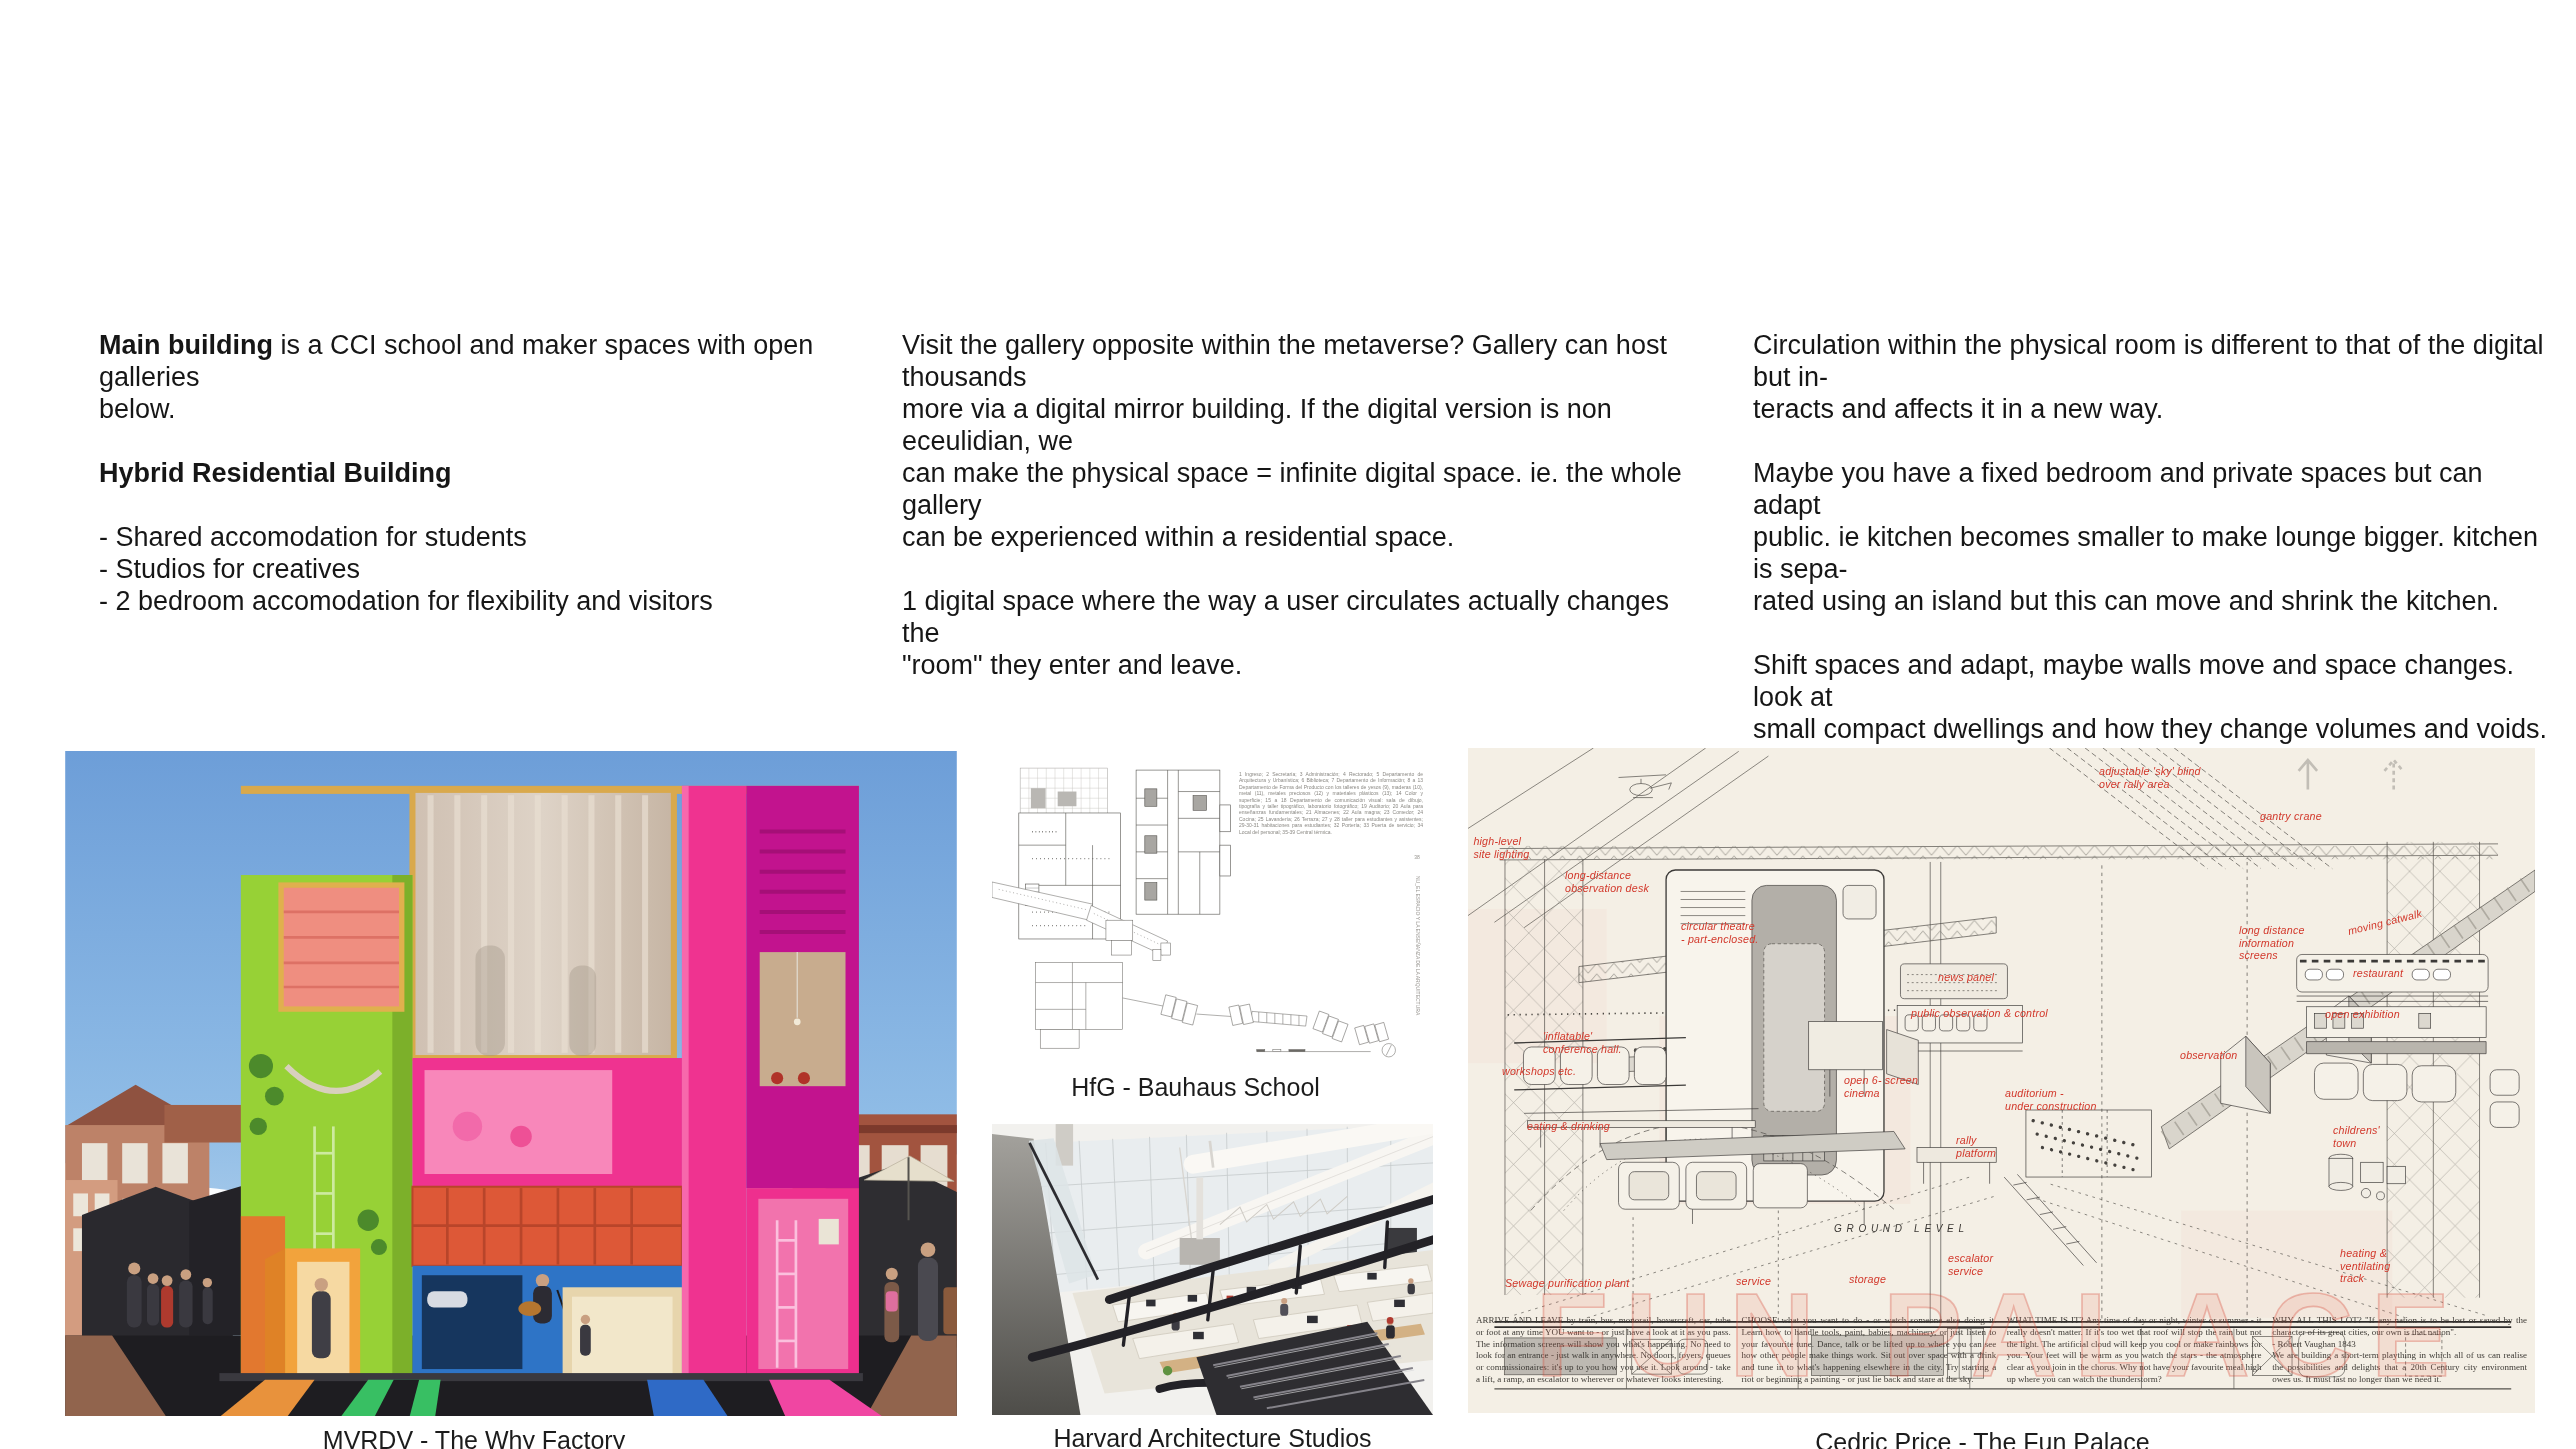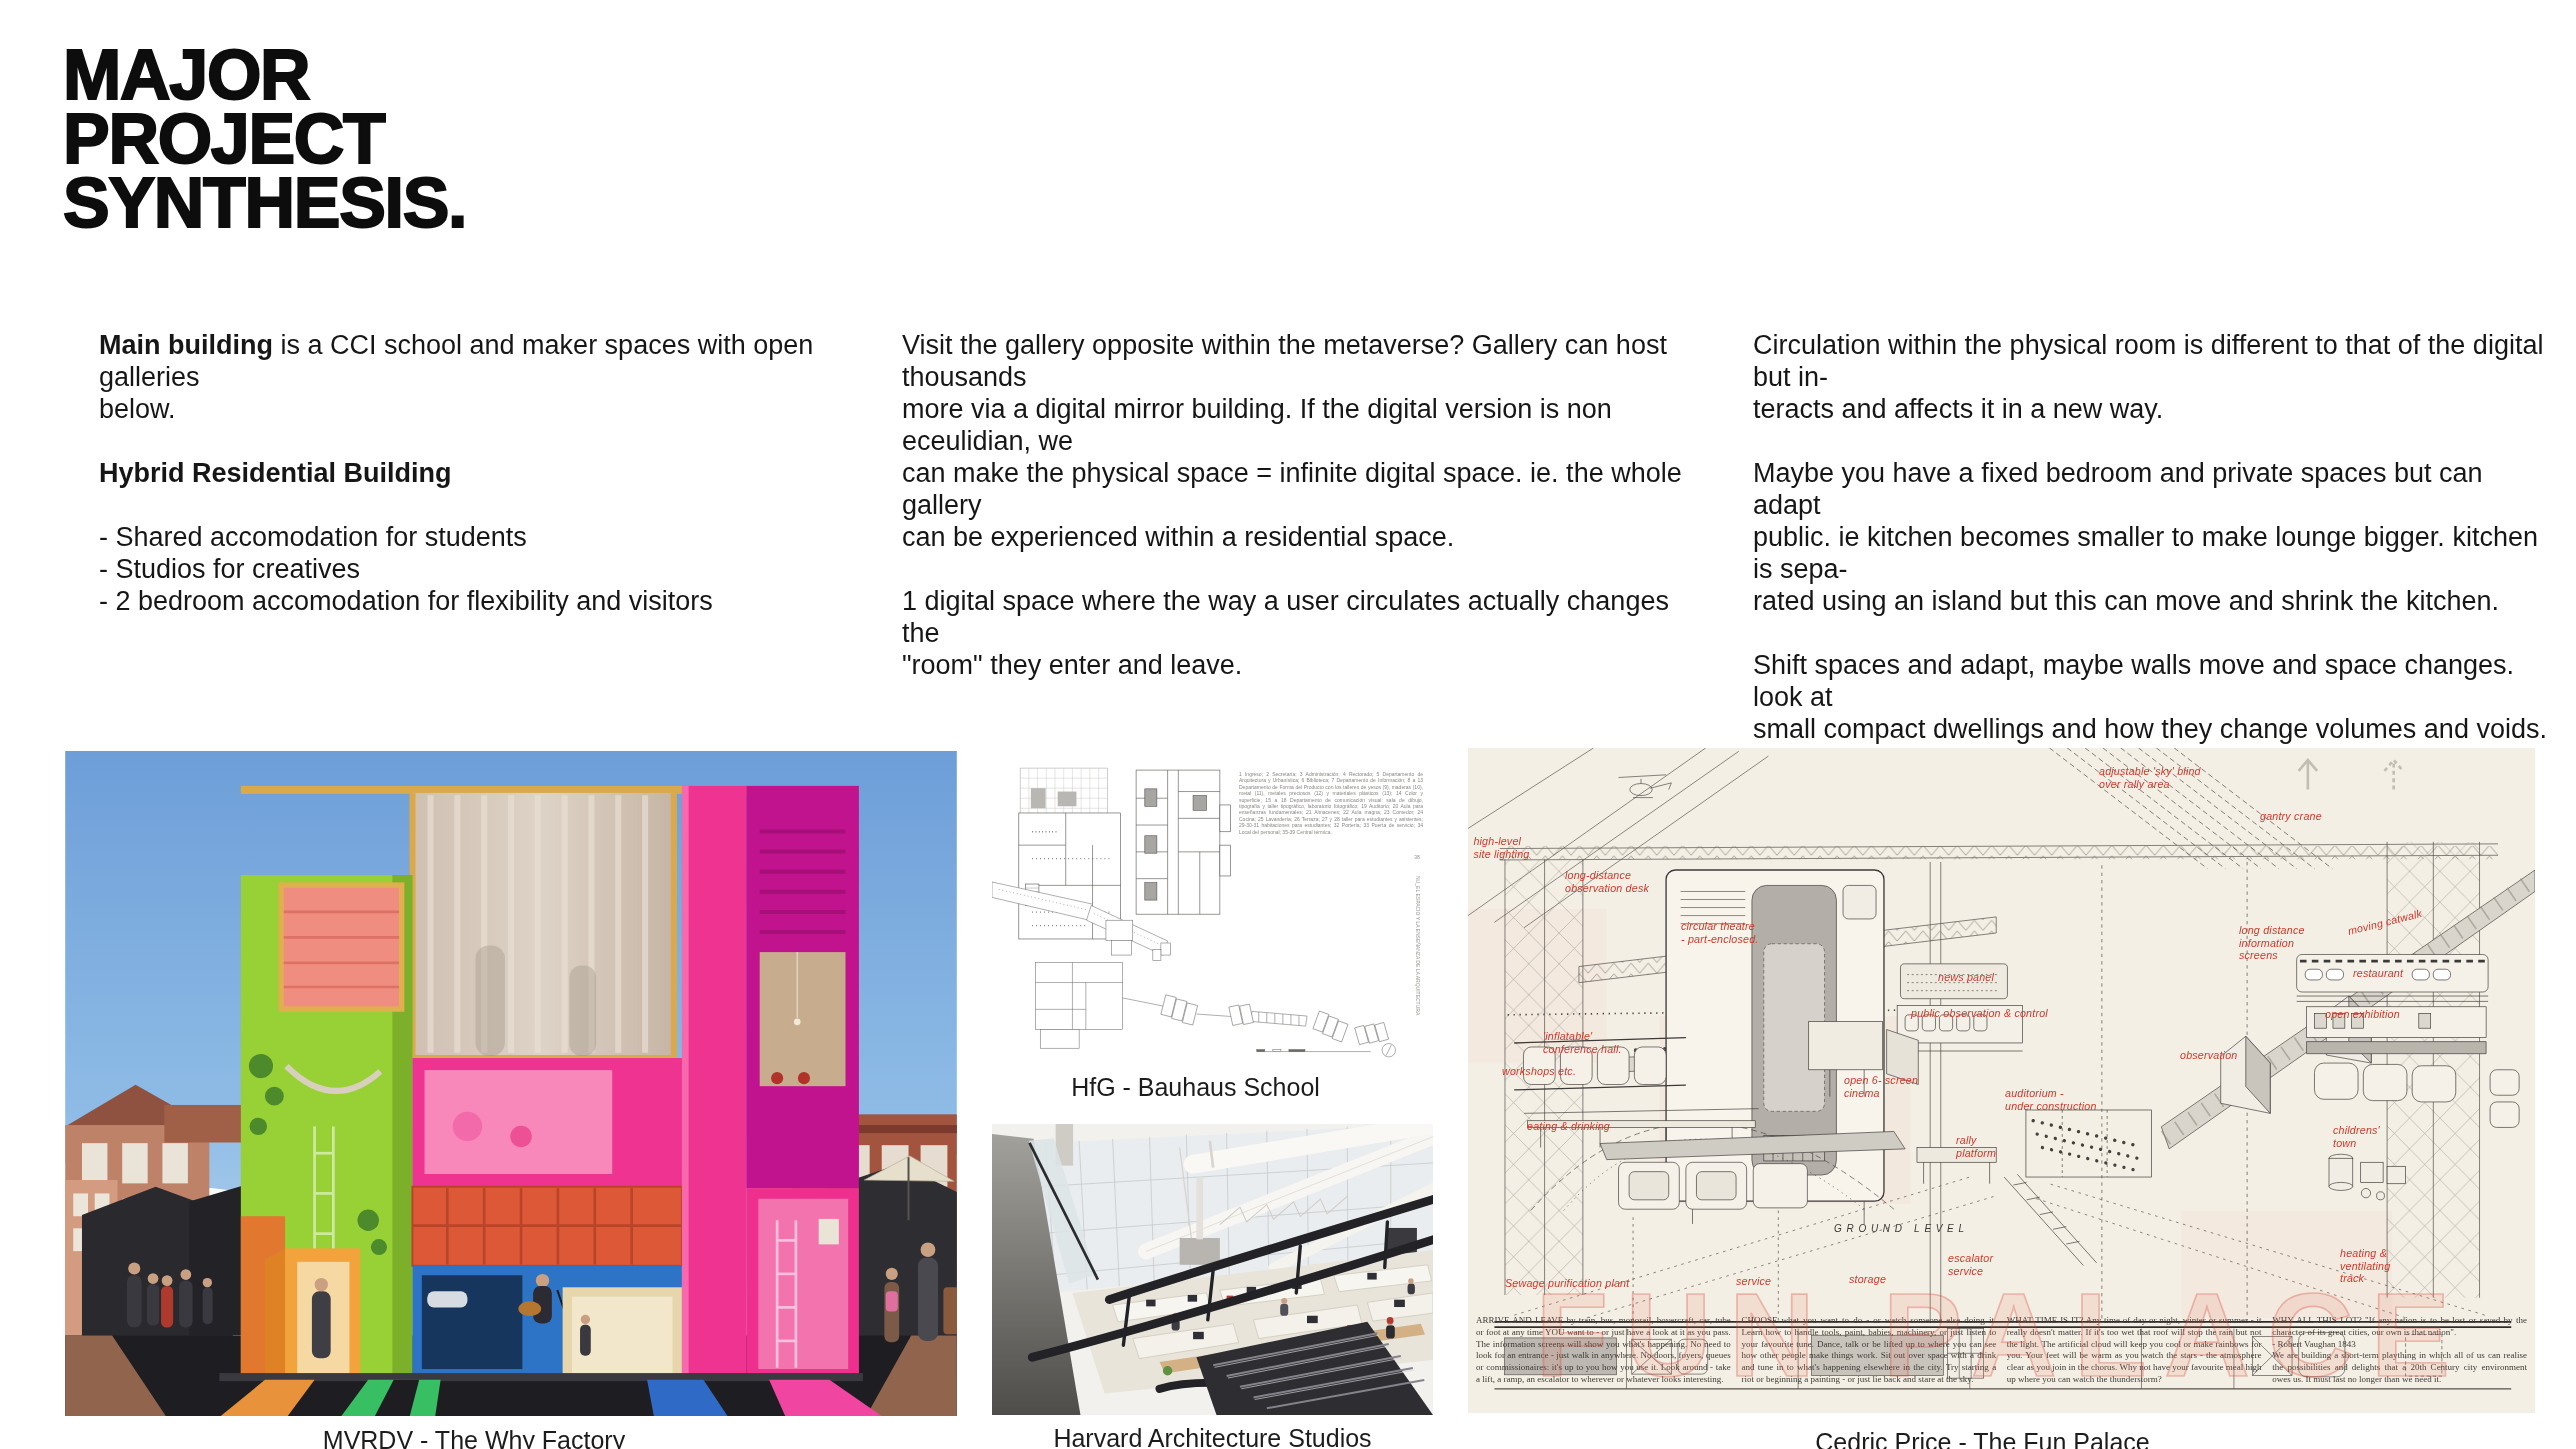--- a/index.html
+++ b/index.html
@@ -42,23 +42,20 @@
     color:rgba(236,110,95,0.14); -webkit-text-stroke:1.7px rgba(213,62,48,0.30);
   }
   .fp-text { position:absolute; left:8px; top:567px; width:1051px; display:flex; gap:10.7px; }
   .fp-text p { flex:1; font-family:"Liberation Serif",serif; font-size:9px; line-height:11.8px; text-align:justify; color:#3e3b36; white-space:pre-line; }
 </style>
 </head>
 <body>
 
 <div class="canvas">
 
-  <h1 class="page-title">MAJOR
-PROJECT
-SYNTHESIS.</h1>
 
   <div class="col col-1"><b>Main building</b><span> is a CCI school and maker spaces with open galleries
 below.
 
 </span><b>Hybrid Residential Building</b><span>
 
 - Shared accomodation for students
 - Studios for creatives
 - 2 bedroom accomodation for flexibility and visitors</span></div>
 

